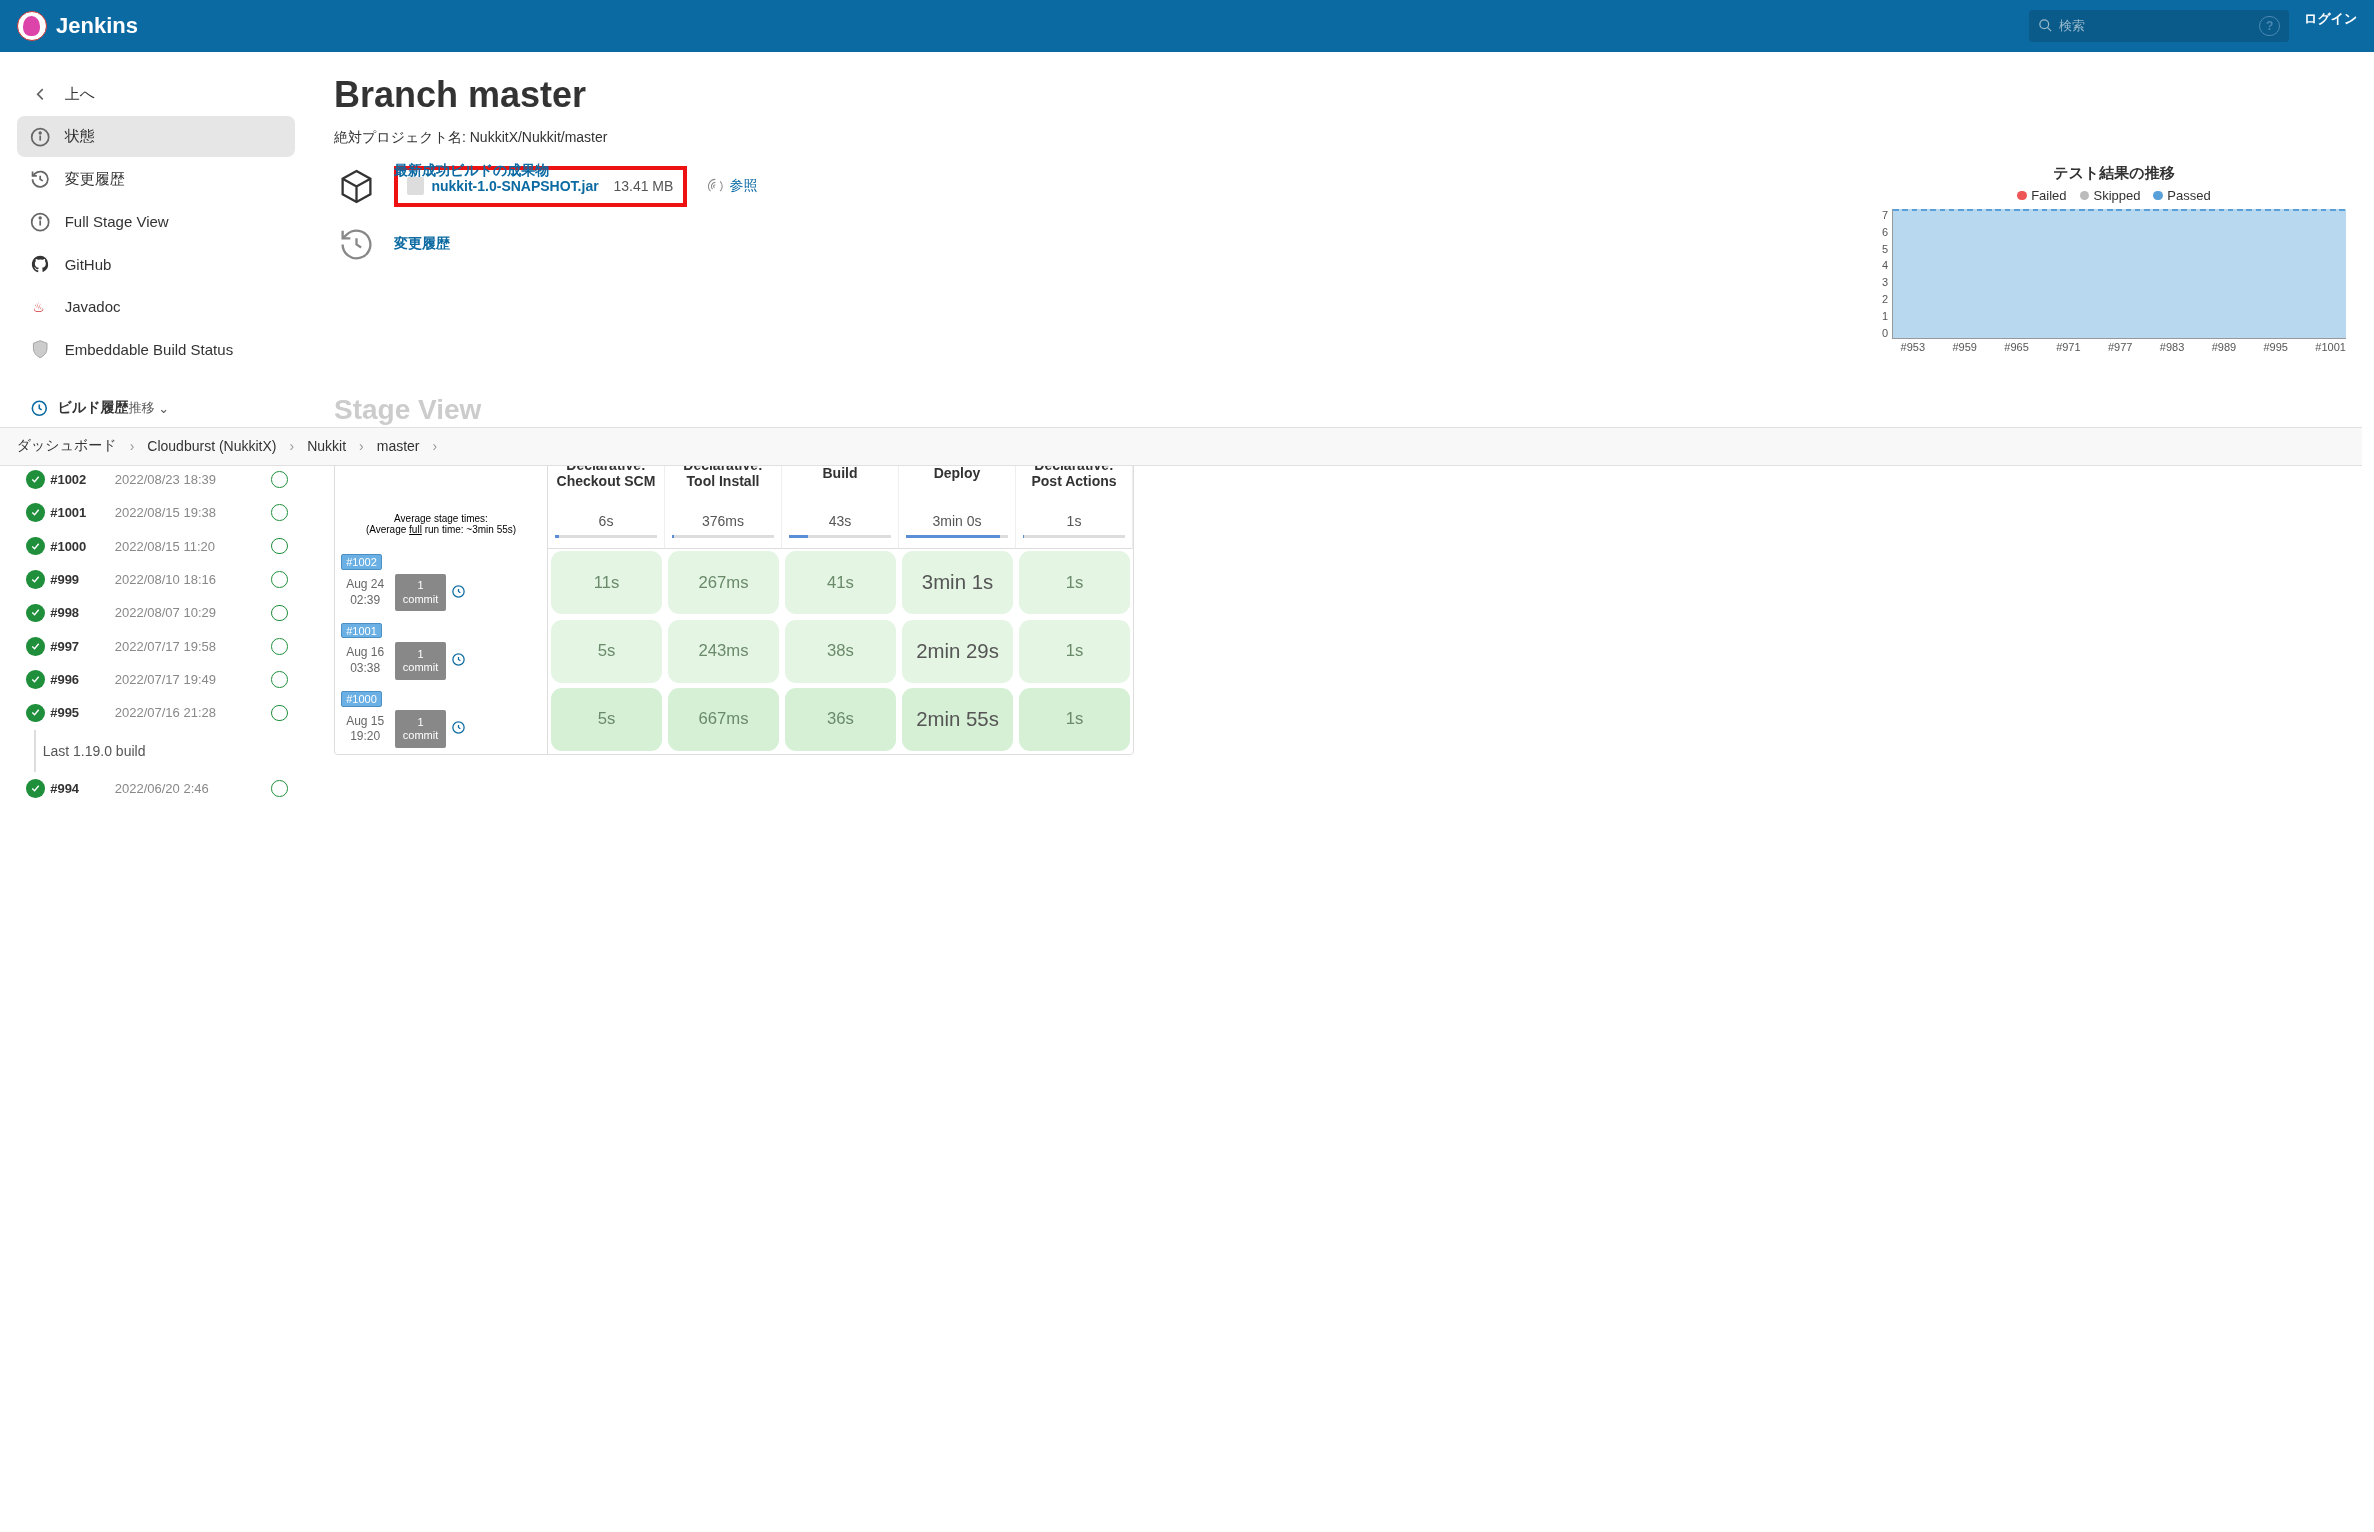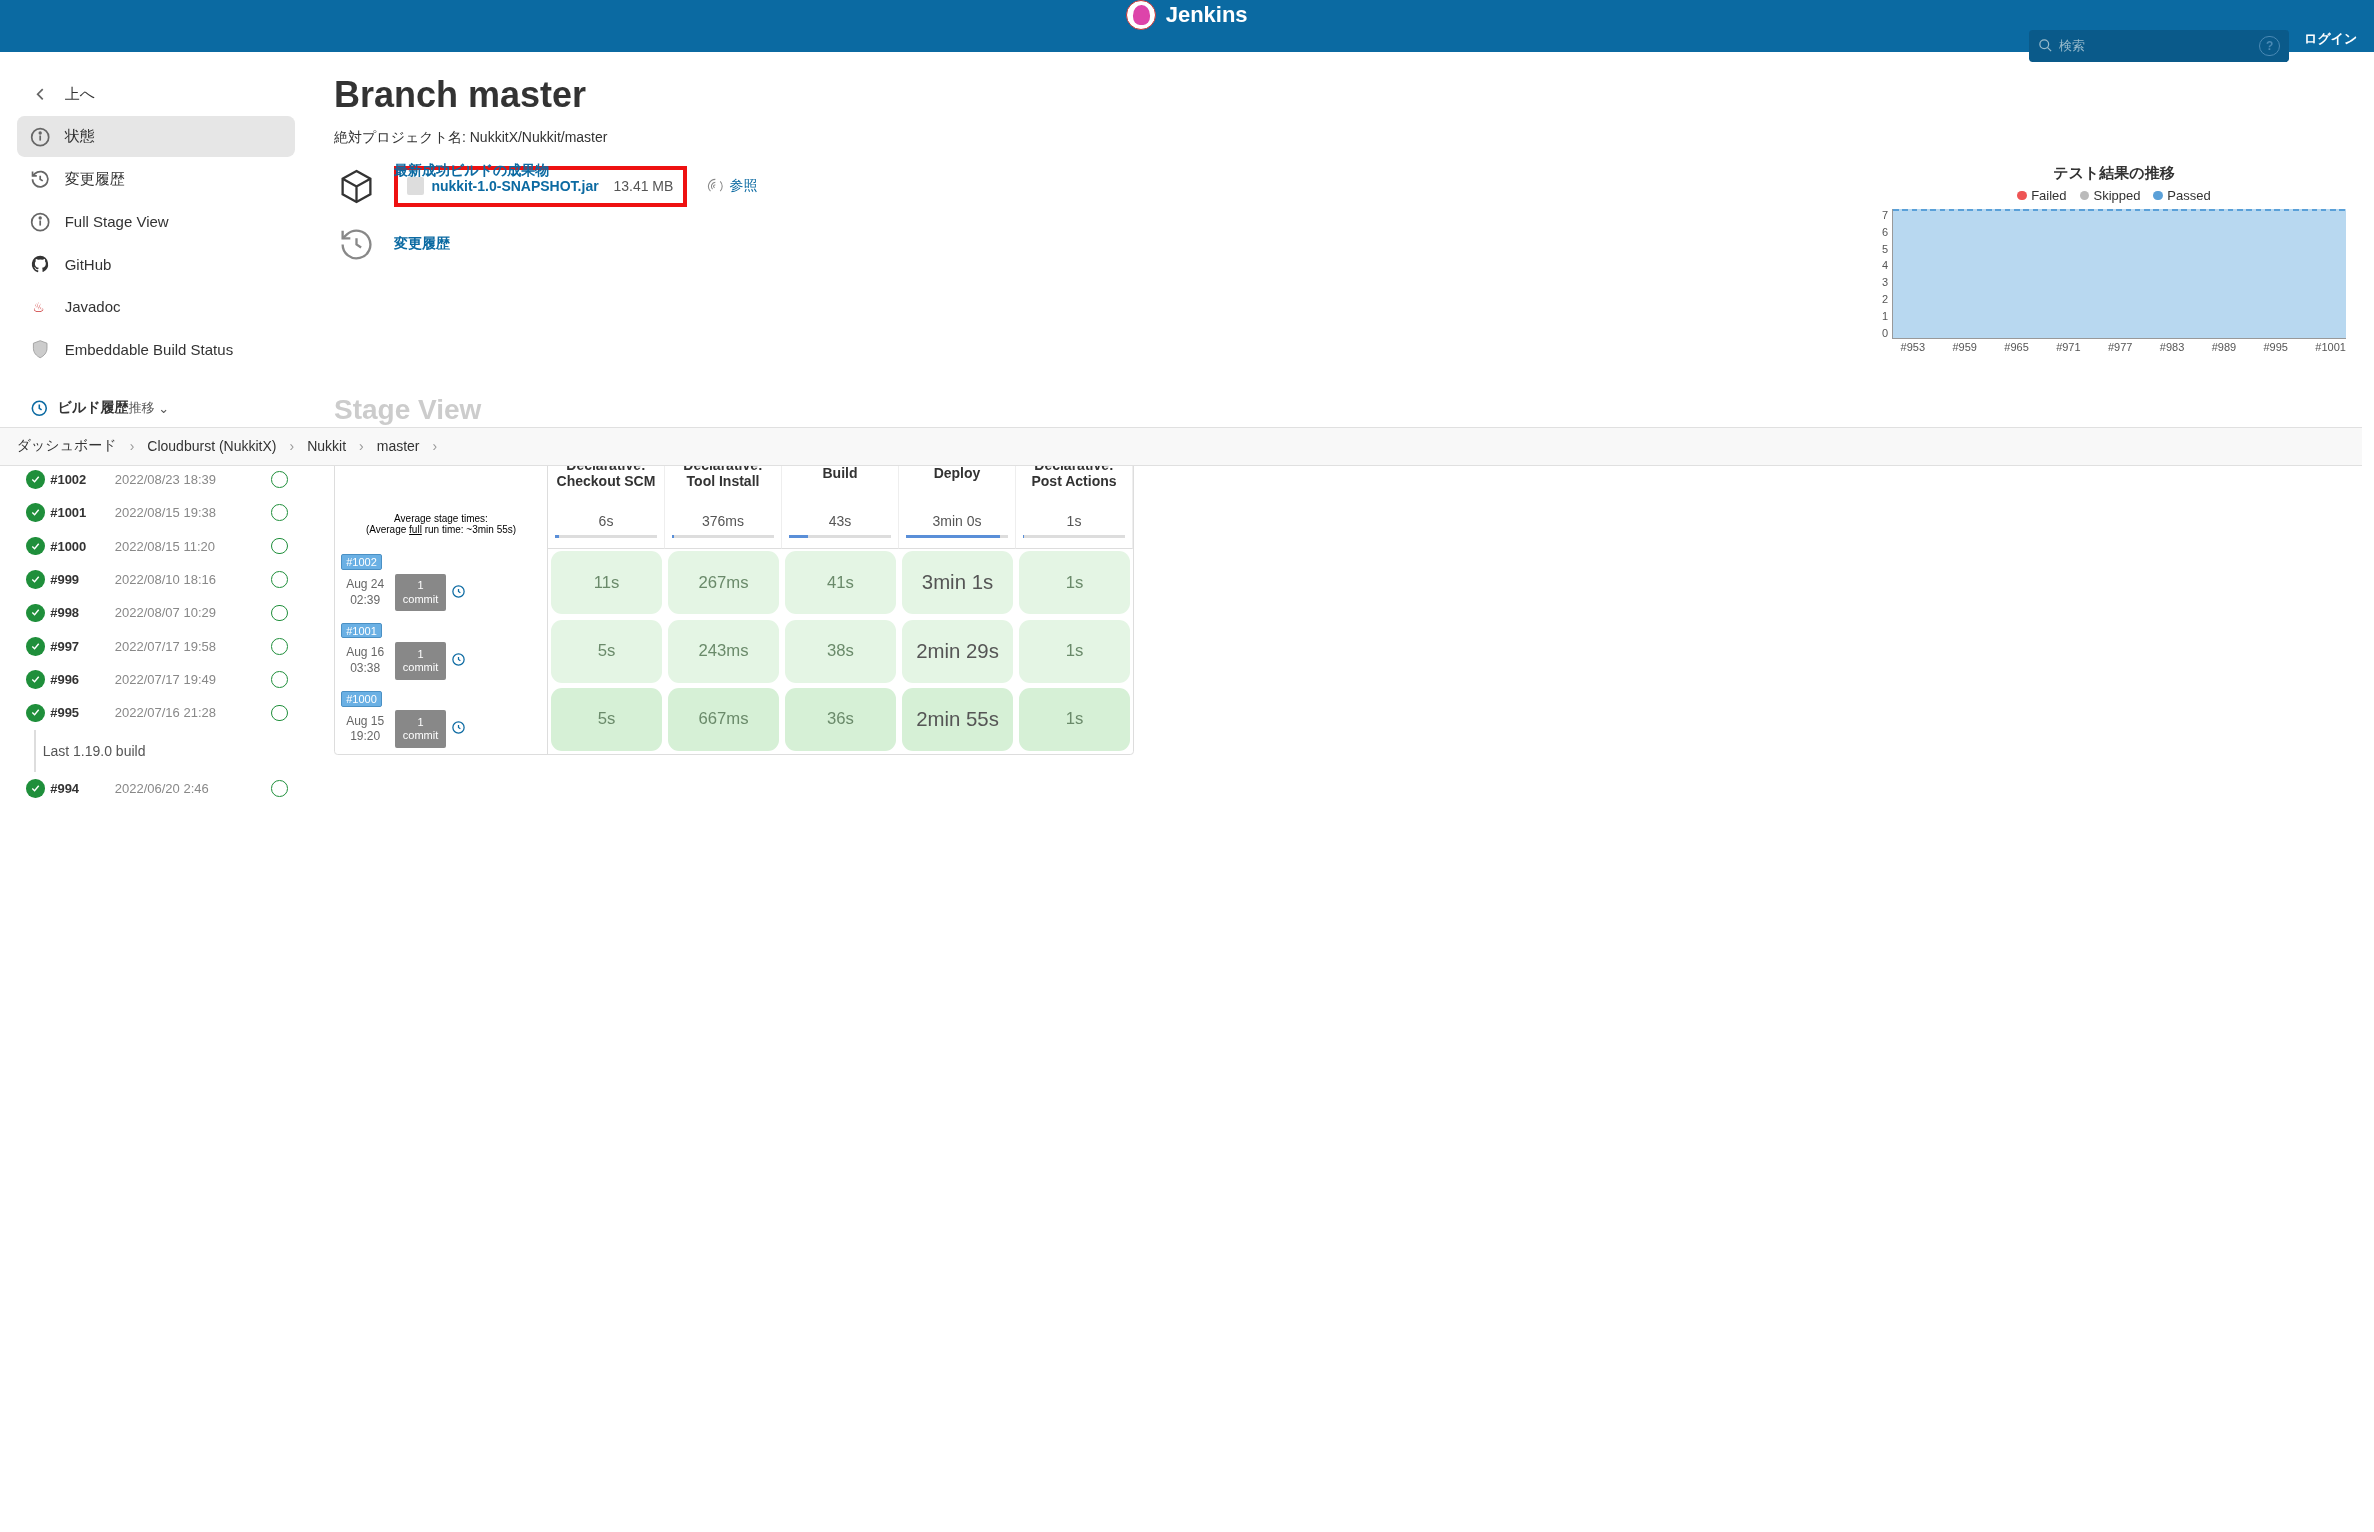--- a/index.html
+++ b/index.html
@@ -1,19 +1,19 @@
 <!DOCTYPE html>
 <html style="font-size:15px"><head>
 <meta charset="utf-8">
 <style>
 * { box-sizing: border-box; margin: 0; padding: 0; }
 body { font-family: -apple-system, "Helvetica Neue", Arial, sans-serif; font-size: 13px; color: #333; background: #fff; }
 
 
-.header { background: #0b6aa2; height: 52px; display: flex; align-items: center; padding: 0 16.7px; color: #fff; position: relative; flex-direction: column; }
+.header { background: #0b6aa2; height: 52px; display: flex; align-items: center; padding: 0 16.7px; color: #fff; position: relative; }
 .logo-wrap { display: flex; align-items: center; gap: 9.3px; }
 .logo-img { width: 30px; height: 30px; background: #fff; border-radius: 50%; border: 1.9px solid #c33; position: relative; overflow: hidden; }
 .logo-img::after { content: ""; position: absolute; left: 5.6px; top: 3.7px; width: 16.7px; height: 20.4px; background: #d4a; border-radius: 50% 50% 40% 40%; }
 .logo-text { font-size: 22px; font-weight: 700; }
 .header-right { margin-left: auto; display: flex; gap: 15px; }
 .search-box { background: #0a5a8a; border-radius: 3.7px; padding: 5.6px 9.3px; display: flex; align-items: center; gap: 5.6px; width: 260px; }
 .search-box input { background: transparent; border: none; color: #cde; font-size: 13px; outline: none; flex: 1; }
 .search-box input::placeholder { color: #9bc; }
 .help-icon { width: 20.4px; height: 20.4px; border: 1.9px solid #4a8ab5; border-radius: 50%; display: flex; align-items: center; justify-content: center; color: #4a8ab5; font-size: 12px; font-weight: bold; }
 .login-link { color: #fff; font-size: 13px; font-weight: 600; }

